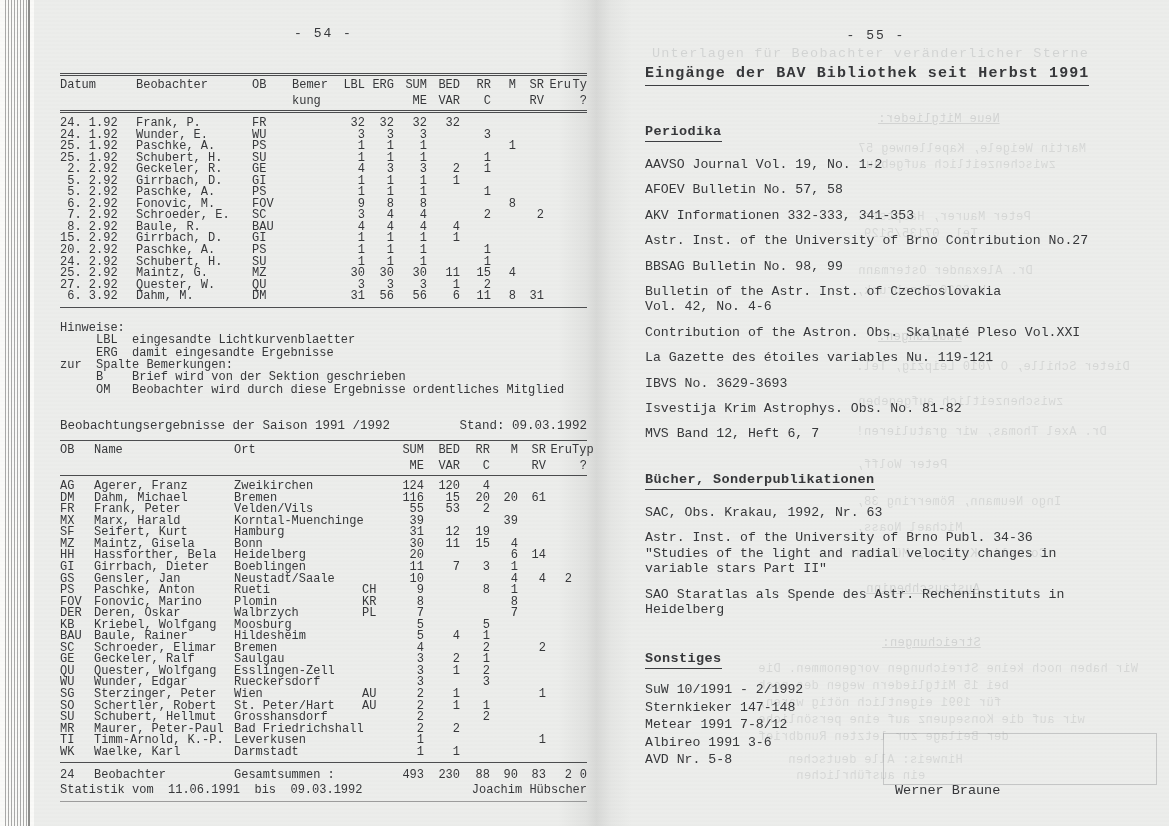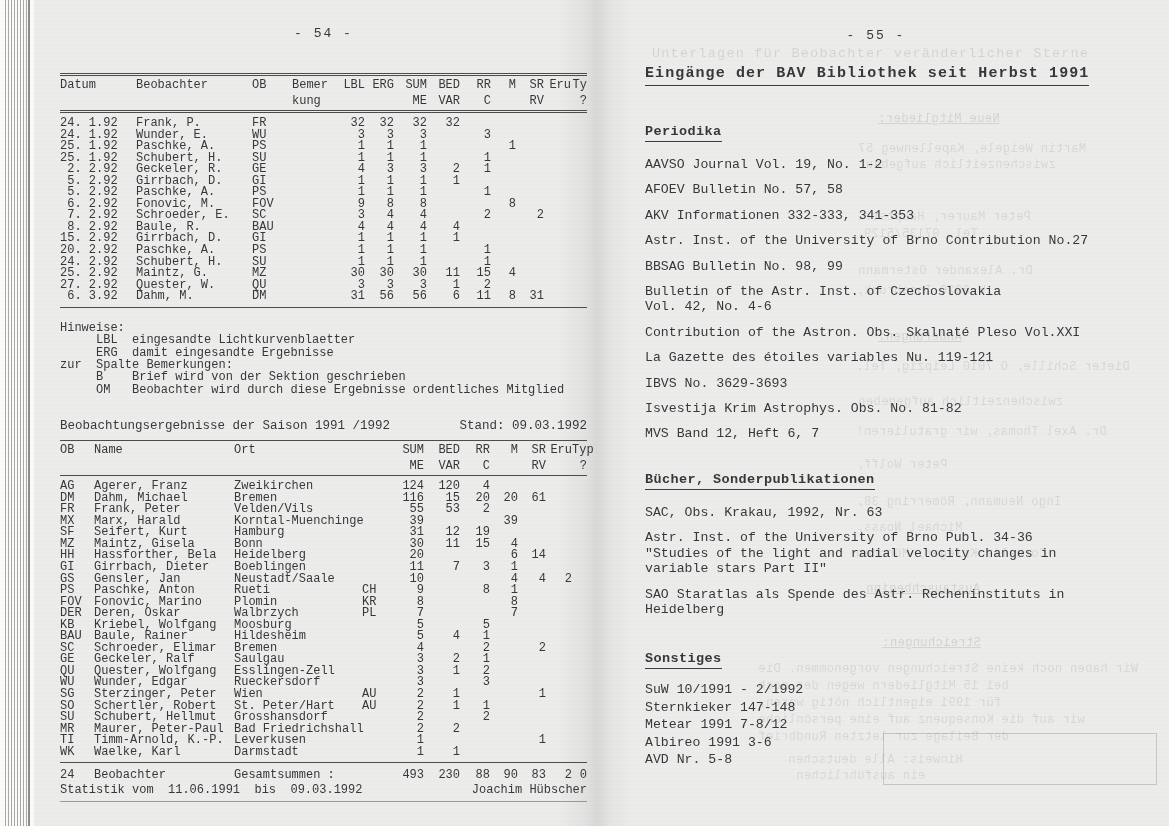--- a/index.html
+++ b/index.html
@@ -844,15 +844,16 @@
     <span class="sec-heading">Sonstiges</span>
     <div class="items">
         <div class="li-item">SuW 10/1991 - 2/1992</div>
         <div class="li-item">Sternkieker 147-148</div>
         <div class="li-item">Metear 1991 7-8/12</div>
         <div class="li-item">Albireo 1991 3-6</div>
         <div class="li-item">AVD Nr. 5-8</div>
       </div>
   </div>
 
+  <div class="signature">Werner Braune</div>
 </div>
 
 <div class="grain"></div>
 
 </body></html>

